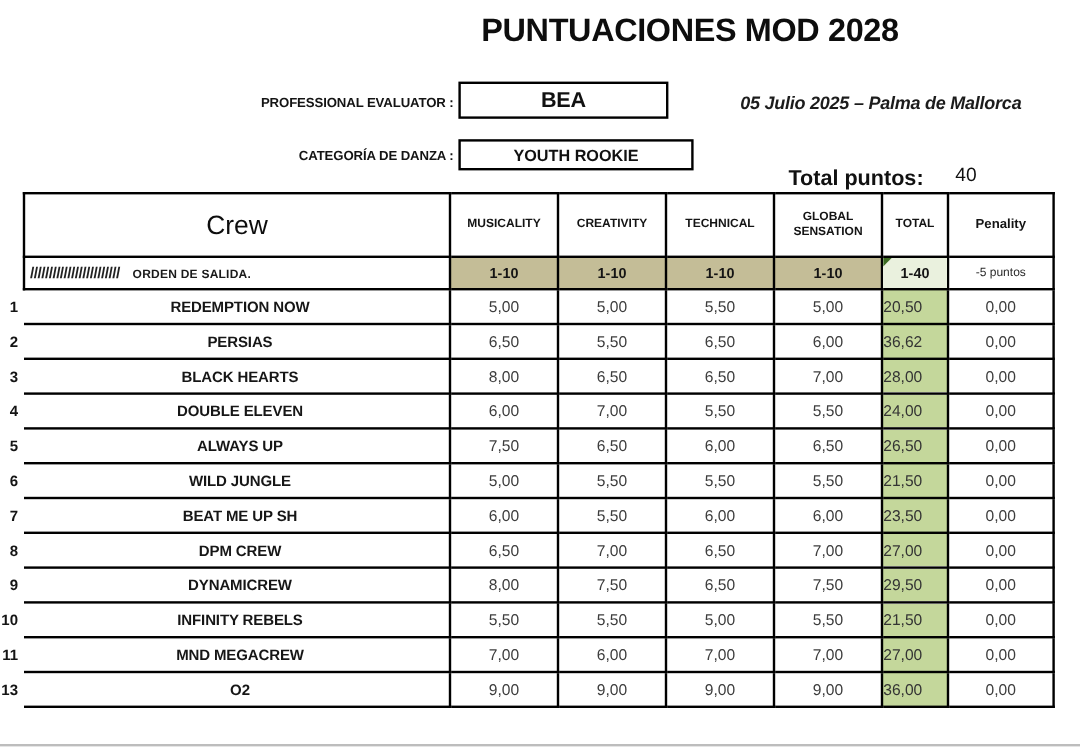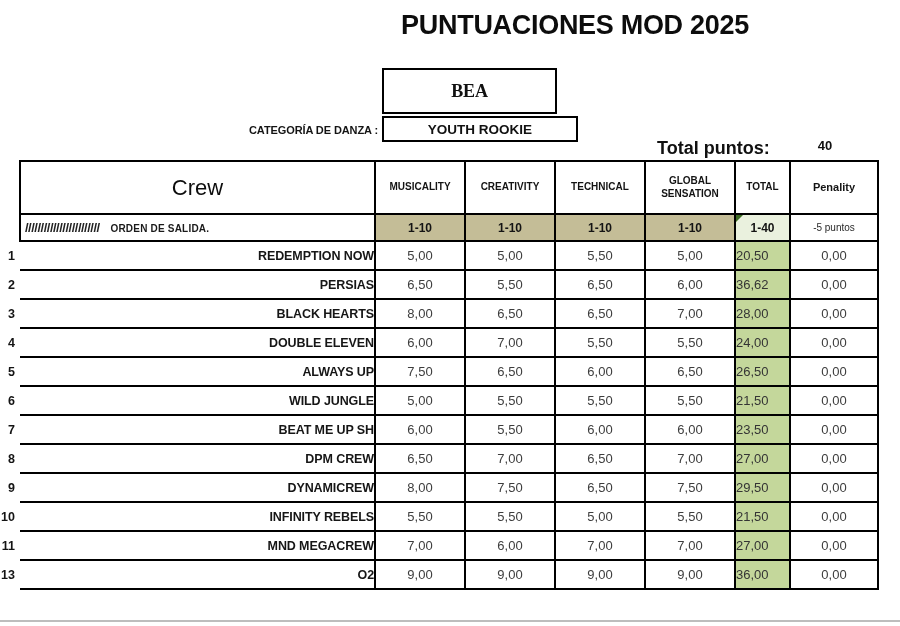--- a/index.html
+++ b/index.html
@@ -19,29 +19,29 @@
   .title{position:absolute;left:275px;top:10px;width:600px;text-align:center;
     font-size:27px;font-weight:700;letter-spacing:-0.3px;color:#0d0d0d;}
 
   .field-label{position:absolute;font-size:11px;font-weight:700;text-align:right;
     letter-spacing:-0.1px;color:#141414;}
   .evaluator-label{left:158px;top:80px;width:220px;}
   .category-label{left:158px;top:124px;width:220px;}
 
   .value-box{position:absolute;border:2px solid #000;background:#fff;
     display:flex;align-items:center;justify-content:center;font-weight:700;}
-  .evaluator-box{left:382px;top:68px;width:175px;height:46px;font-size:18px;letter-spacing:-0.2px;font-family:Liberation Serif, serif;}
+  .evaluator-box{left:382px;top:68px;width:175px;height:31px;font-size:18px;letter-spacing:-0.2px;}
   .category-box{left:382px;top:116px;width:196px;height:26px;font-size:13.5px;}
 
   .event-info{position:absolute;left:588px;top:78px;width:292px;text-align:center;
     font-size:15px;font-style:italic;font-weight:700;color:#1c1c1c;letter-spacing:-0.2px;}
 
   .total-points-label{position:absolute;left:657px;top:138px;font-size:18px;font-weight:700;}
-  .total-points-value{position:absolute;left:800px;top:138px;width:50px;text-align:center;
-    font-size:13px;font-weight:700;}
+  .total-points-value{position:absolute;left:780px;top:138px;width:50px;text-align:center;
+    font-size:16px;font-weight:400;}
 
   table.score{position:absolute;left:1px;top:160px;border-collapse:collapse;
     table-layout:fixed;width:877px;}
   td{vertical-align:middle;overflow:hidden;white-space:nowrap;}
   td.b{border:2px solid var(--border);}
   td.numcell{border:none;background:transparent;text-align:right;padding-right:5px;
     font-weight:700;font-size:12.5px;color:#141414;}
 
   tr.hdr{height:53px;margin-top:18px;}
   tr.order{height:27px;}
@@ -55,38 +55,40 @@
   .order-cell{font-size:10px;padding-left:4px;}
   .hatch{font-size:13px;font-weight:700;letter-spacing:-0.5px;color:#222;}
   .order-label{font-size:10px;font-weight:600;margin-left:8px;color:#1a1a1a;letter-spacing:0.2px;}
   td.range{font-size:12px;font-weight:700;text-align:center;color:#141414;}
   td.tan{background:var(--range-score-bg);}
   td.total-range{background:var(--total-range-bg);position:relative;}
   td.pen-range{font-size:10px;font-weight:400;color:#2a2a2a;}
   .tri{position:absolute;left:0;top:0;width:0;height:0;
     border-top:7px solid var(--comment-triangle);border-right:7px solid transparent;}
 
-  td.crewcell{border-left:none;font-size:12.5px;font-weight:700;text-align:right;
+  td.crewcell{border-left:none;font-size:12.5px;font-weight:700;text-align:center;
     padding-left:6px;letter-spacing:-0.1px;color:#161616;}
   td.scorecell,td.pencell{font-size:13px;font-weight:400;text-align:center;color:var(--score-text);}
   td.totalcell{font-size:13px;font-weight:400;text-align:left;color:#343434;
     background:var(--total-cell-bg);}
 
   .page-edge-line{position:absolute;left:0;top:620px;width:900px;height:2px;
     background:var(--page-edge);}
 </style>
 </head>
 <body>
 
 <div class="page">
 
-  <div class="title">PUNTUACIONES MOD 2025</div>
-
+  <div class="title">PUNTUACIONES MOD 2028</div>
+
+  <div class="field-label evaluator-label">PROFESSIONAL EVALUATOR :</div>
   <div class="value-box evaluator-box">BEA</div>
 
+  <div class="event-info">05 Julio 2025 – Palma de Mallorca</div>
 
   <div class="field-label category-label">CATEGORÍA DE DANZA :</div>
   <div class="value-box category-box">YOUTH ROOKIE</div>
 
   <div class="total-points-label">Total puntos:</div>
   <div class="total-points-value">40</div>
 
   <table class="score">
     <colgroup>
       <col style="width:19px">

